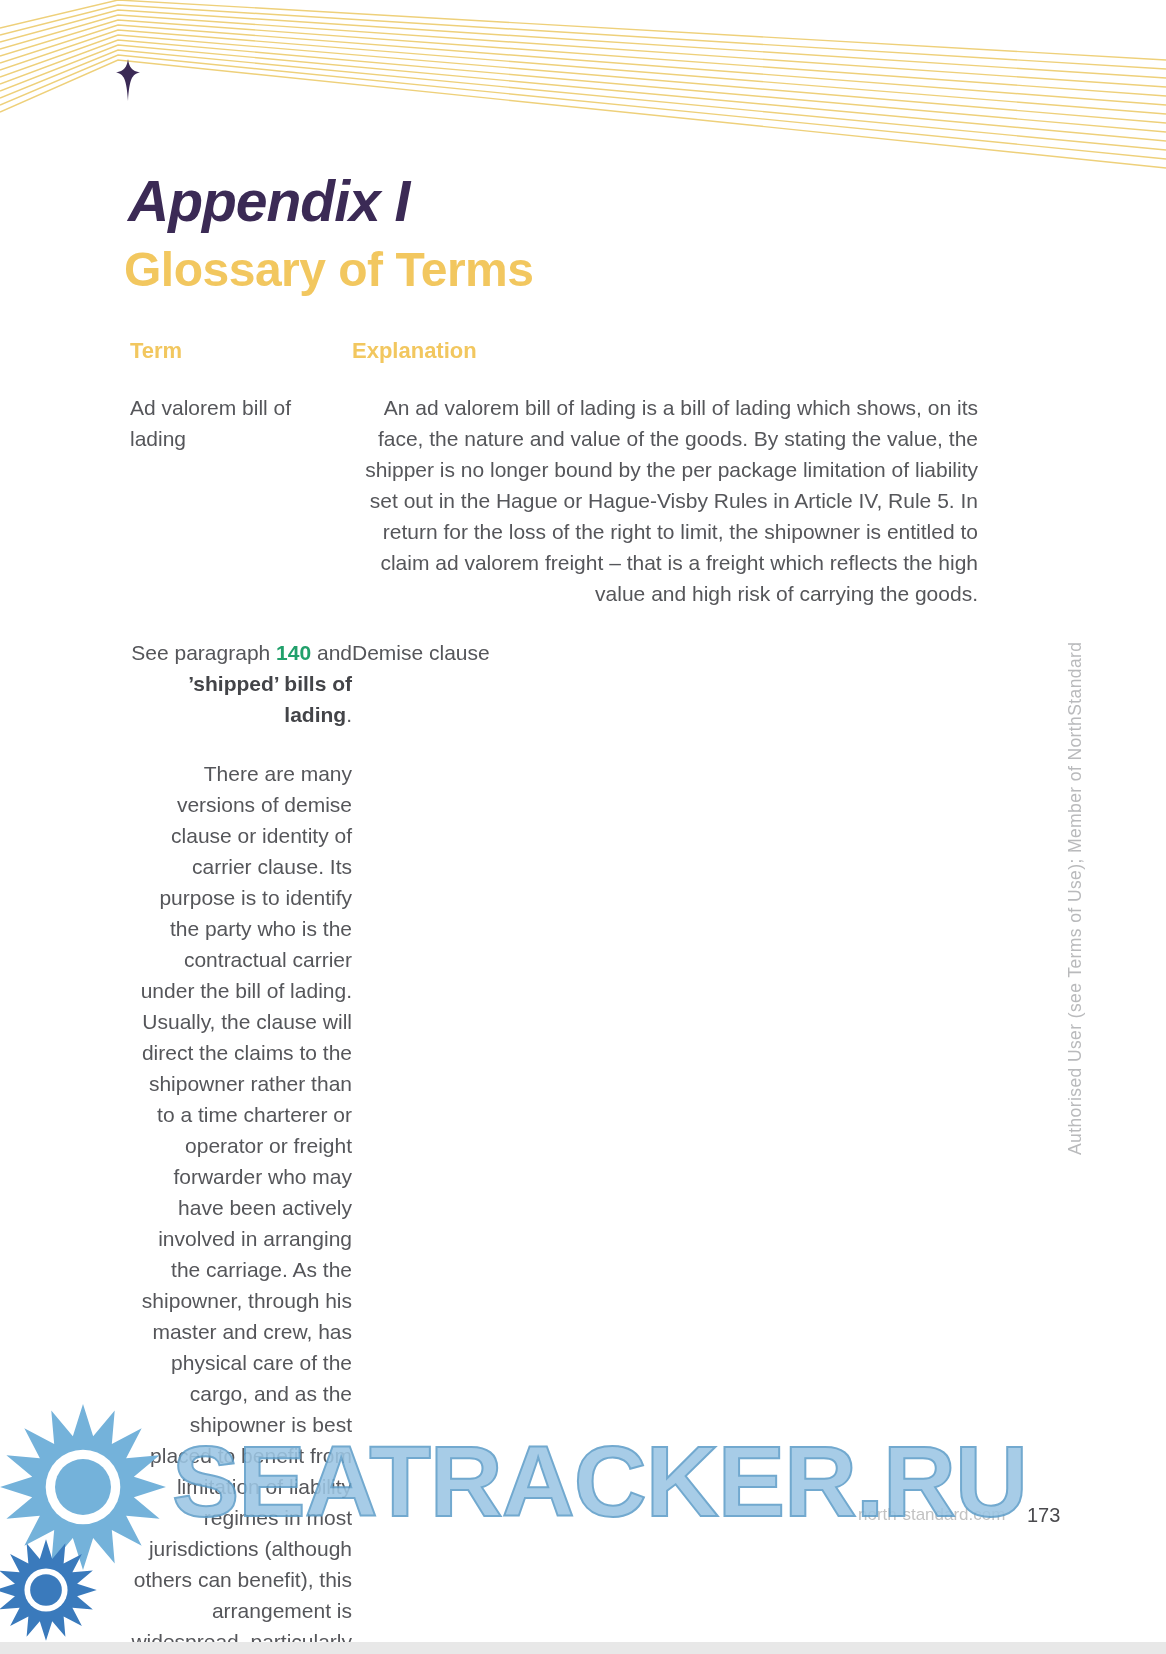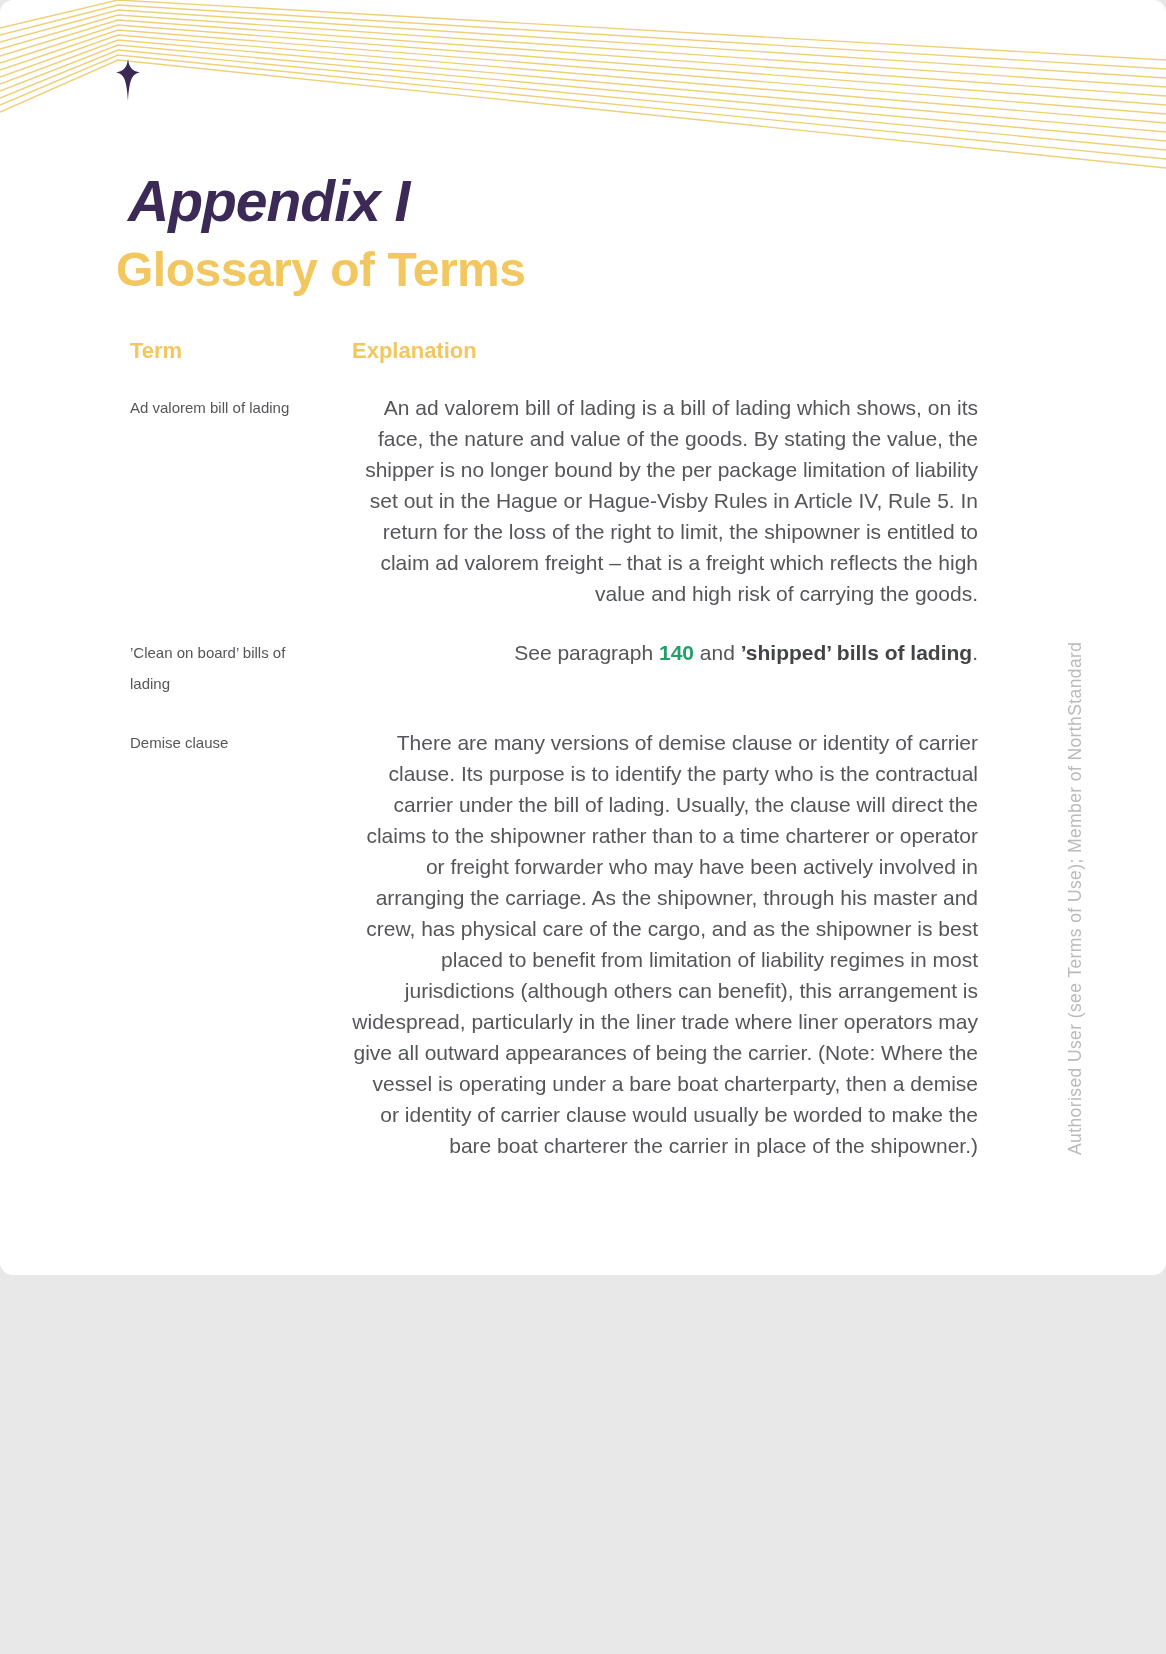--- a/index.html
+++ b/index.html
@@ -1,49 +1,48 @@
 <!DOCTYPE html>
 <html><head>
 <meta charset="utf-8">
 <style>
   html,body{margin:0;padding:0;background:#e8e8e8;}
   .page{
     position:relative;
-    width:1166px;height:1275px;
+    width:1166px;height:1642px;
     margin:0 auto;
     background:#ffffff;
     overflow:hidden;
     font-family:"Liberation Sans", sans-serif;
     color:#55565a;
-    border-radius:13px;
   }
   
   .deco-lines{position:absolute;top:0;left:0;width:1166px;height:230px;}
   .deco-lines polyline{fill:none;stroke:#eed07a;stroke-width:1.4;}
   
   .logo{position:absolute;left:110px;top:58px;width:36px;height:46px;}
   
   .title{
     position:absolute;left:128px;top:168px;
     font-size:57px;font-weight:bold;font-style:italic;
     color:#3b2a55;letter-spacing:-1px;
   }
   .subtitle{
-    position:absolute;left:116px;top:242px;
+    position:absolute;left:124px;top:242px;
     font-size:48px;font-weight:bold;
     color:#f2c75f;letter-spacing:-0.5px;
   }
   
   .glossary{
     position:absolute;left:130px;top:338px;width:848px;
     display:grid;grid-template-columns:222px 1fr;
     row-gap:28px;
   }
   .g-header{font-size:22px;font-weight:bold;color:#f2c75f;}
-  .g-term{font-size:15px;line-height:31px;color:#55565a;padding-right:24px;}
+  .g-term{font-size:21px;line-height:31px;color:#55565a;padding-right:24px;}
   .g-exp{font-size:21px;line-height:31px;color:#55565a;text-align:right;}
   .ref-green{color:#21a06b;font-weight:bold;cursor:pointer;}
   .bold-dark{color:#434448;font-weight:bold;}
   
   .vertical-note{
     position:absolute;top:515px;right:80px;height:640px;
     writing-mode:vertical-rl;transform:rotate(180deg);
     font-size:17.5px;color:#b9babc;letter-spacing:0.4px;
     white-space:nowrap;
   }
@@ -98,21 +97,20 @@
   <div class="subtitle">Glossary of Terms</div>
 
   <div class="glossary">
 
     <div class="g-header">Term</div>
     <div class="g-header">Explanation</div>
 
     <div class="g-term">Ad valorem bill of lading</div>
     <div class="g-exp">An ad valorem bill of lading is a bill of lading which shows, on its face, the nature and value of the goods. By stating the value, the shipper is no longer bound by the per package limitation of liability set out in the Hague or Hague-Visby Rules in Article IV, Rule 5. In return for the loss of the right to limit, the shipowner is entitled to claim ad valorem freight – that is a freight which reflects the high value and high risk of carrying the goods.</div>
 
-    <div class="g-term">’Clean on board’ bills of lading</div>
     <div class="g-exp"><span>See paragraph </span><span class="ref-green">140</span><span> and </span><span class="bold-dark">’shipped’ bills of lading</span><span>.</span></div>
 
     <div class="g-term">Demise clause</div>
     <div class="g-exp">There are many versions of demise clause or identity of carrier clause. Its purpose is to identify the party who is the contractual carrier under the bill of lading. Usually, the clause will direct the claims to the shipowner rather than to a time charterer or operator or freight forwarder who may have been actively involved in arranging the carriage. As the shipowner, through his master and crew, has physical care of the cargo, and as the shipowner is best placed to benefit from limitation of liability regimes in most jurisdictions (although others can benefit), this arrangement is widespread, particularly in the liner trade where liner operators may give all outward appearances of being the carrier. (Note: Where the vessel is operating under a bare boat charterparty, then a demise or identity of carrier clause would usually be worded to make the bare boat charterer the carrier in place of the shipowner.)</div>
 
   </div>
 
   <div class="vertical-note">Authorised User (see Terms of Use); Member of NorthStandard</div>
 
   <svg class="sun" viewBox="0 0 164 164">

